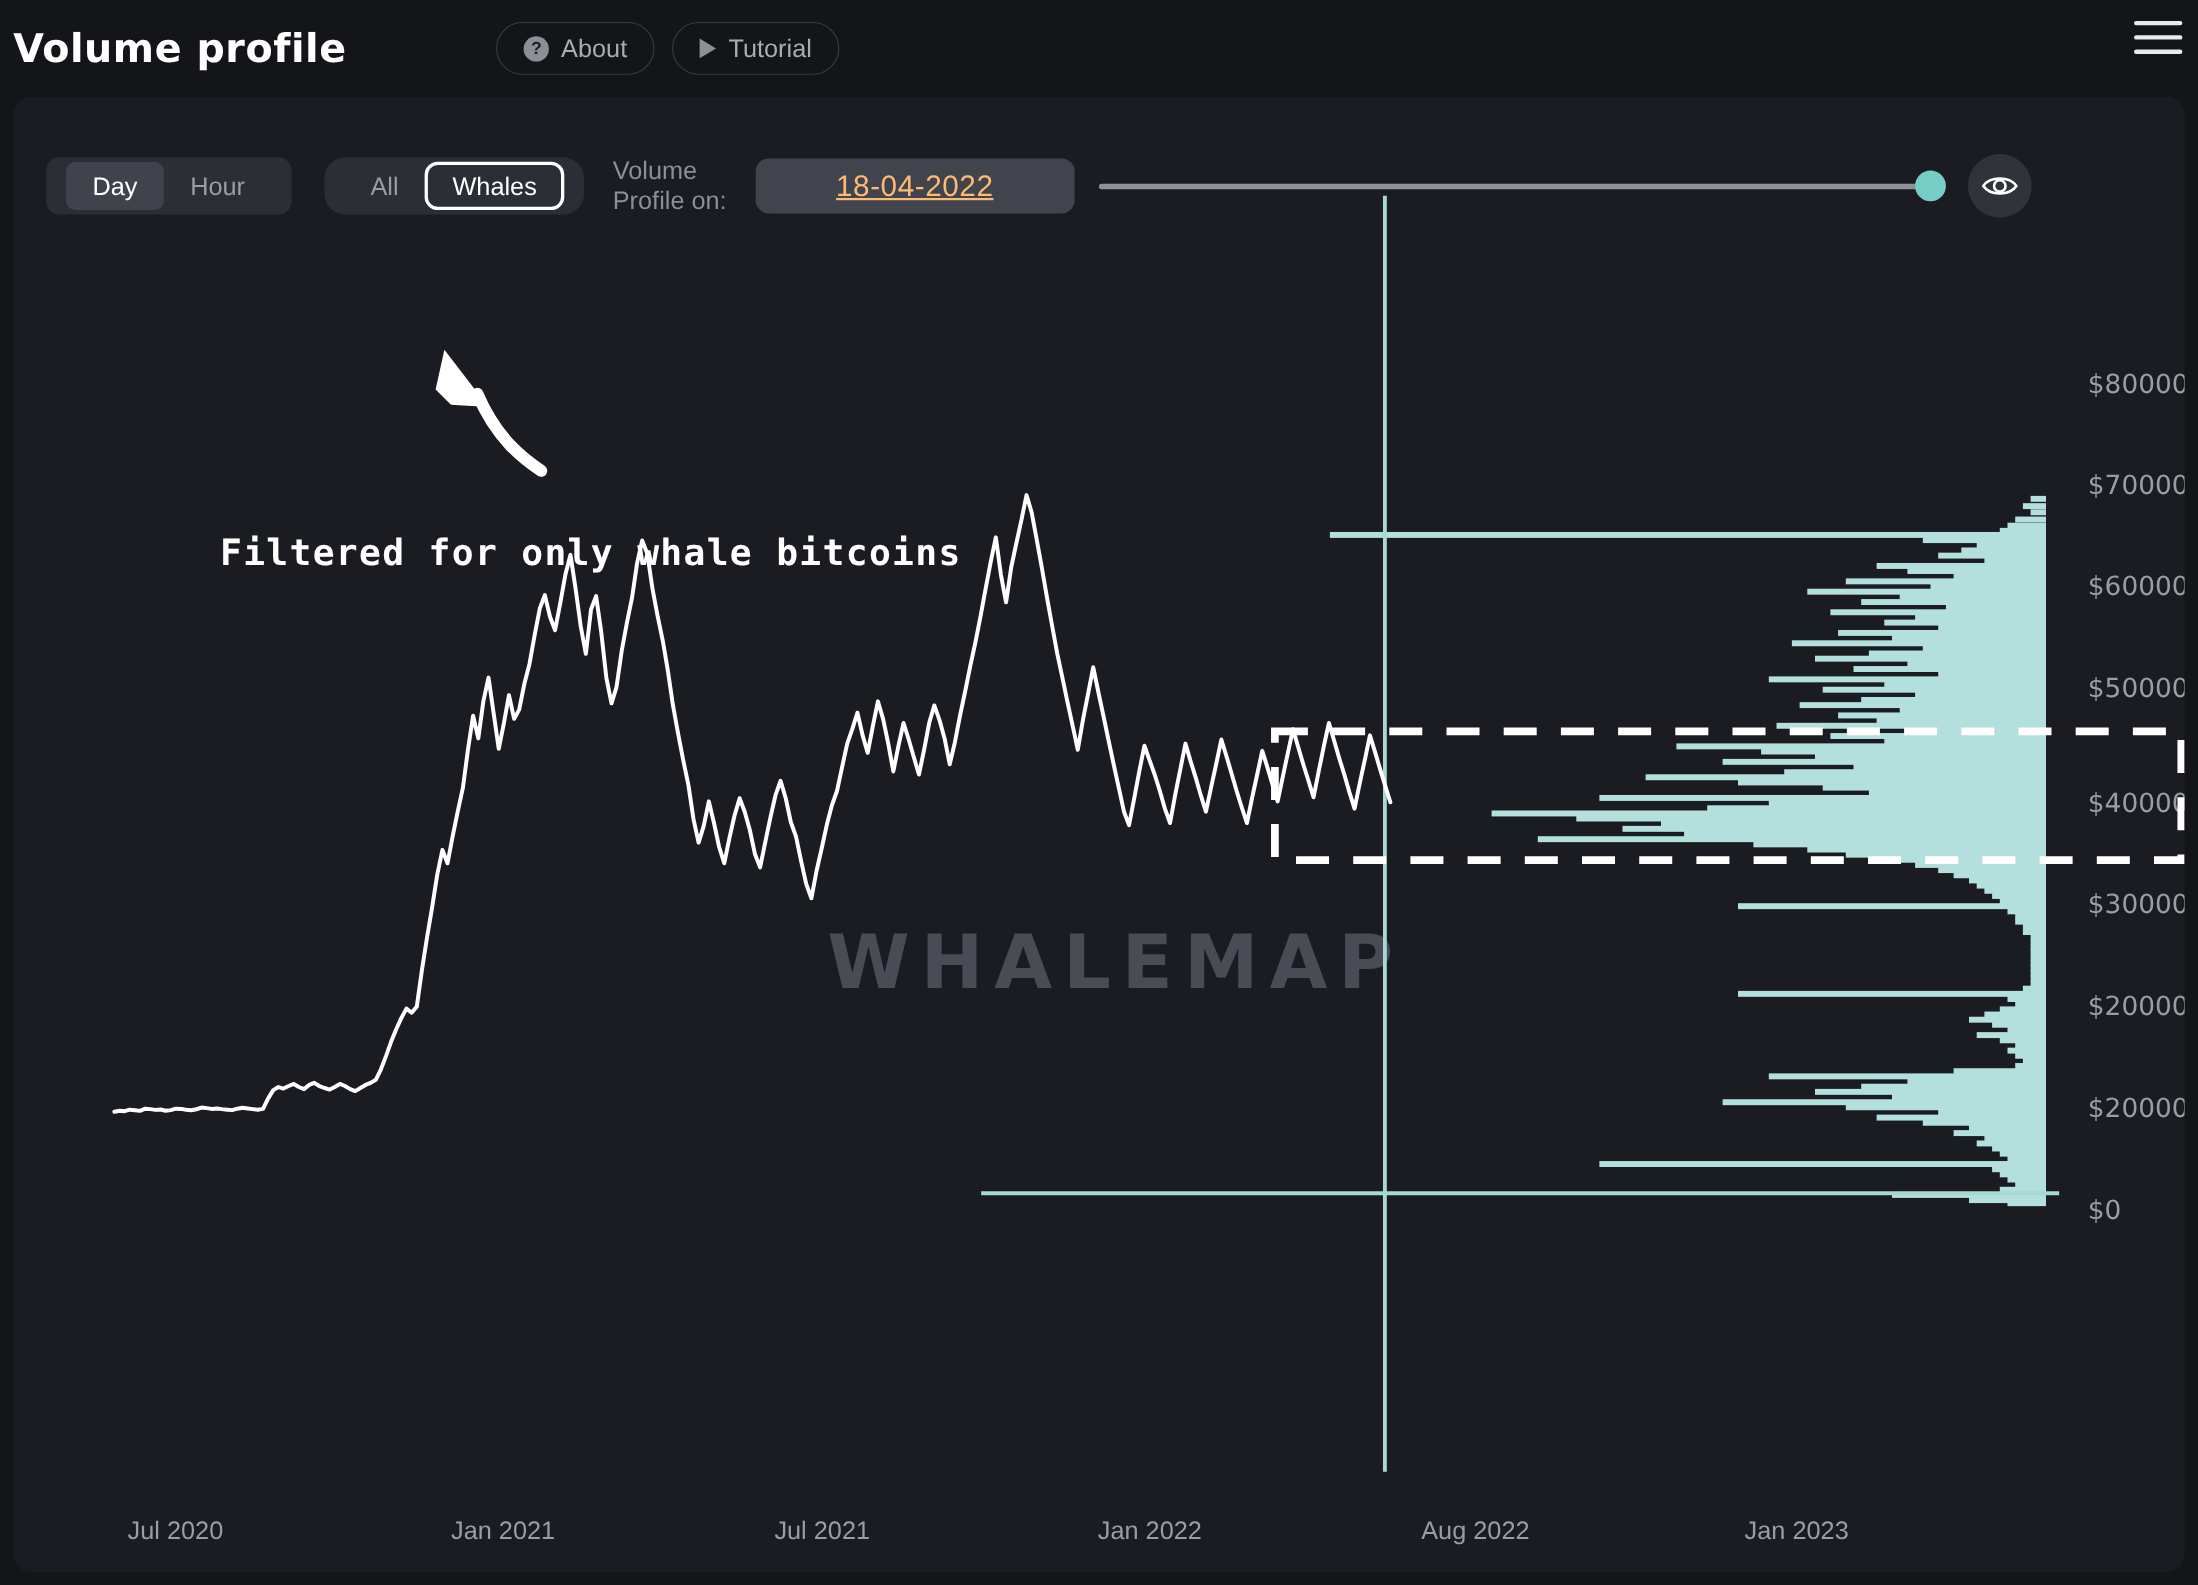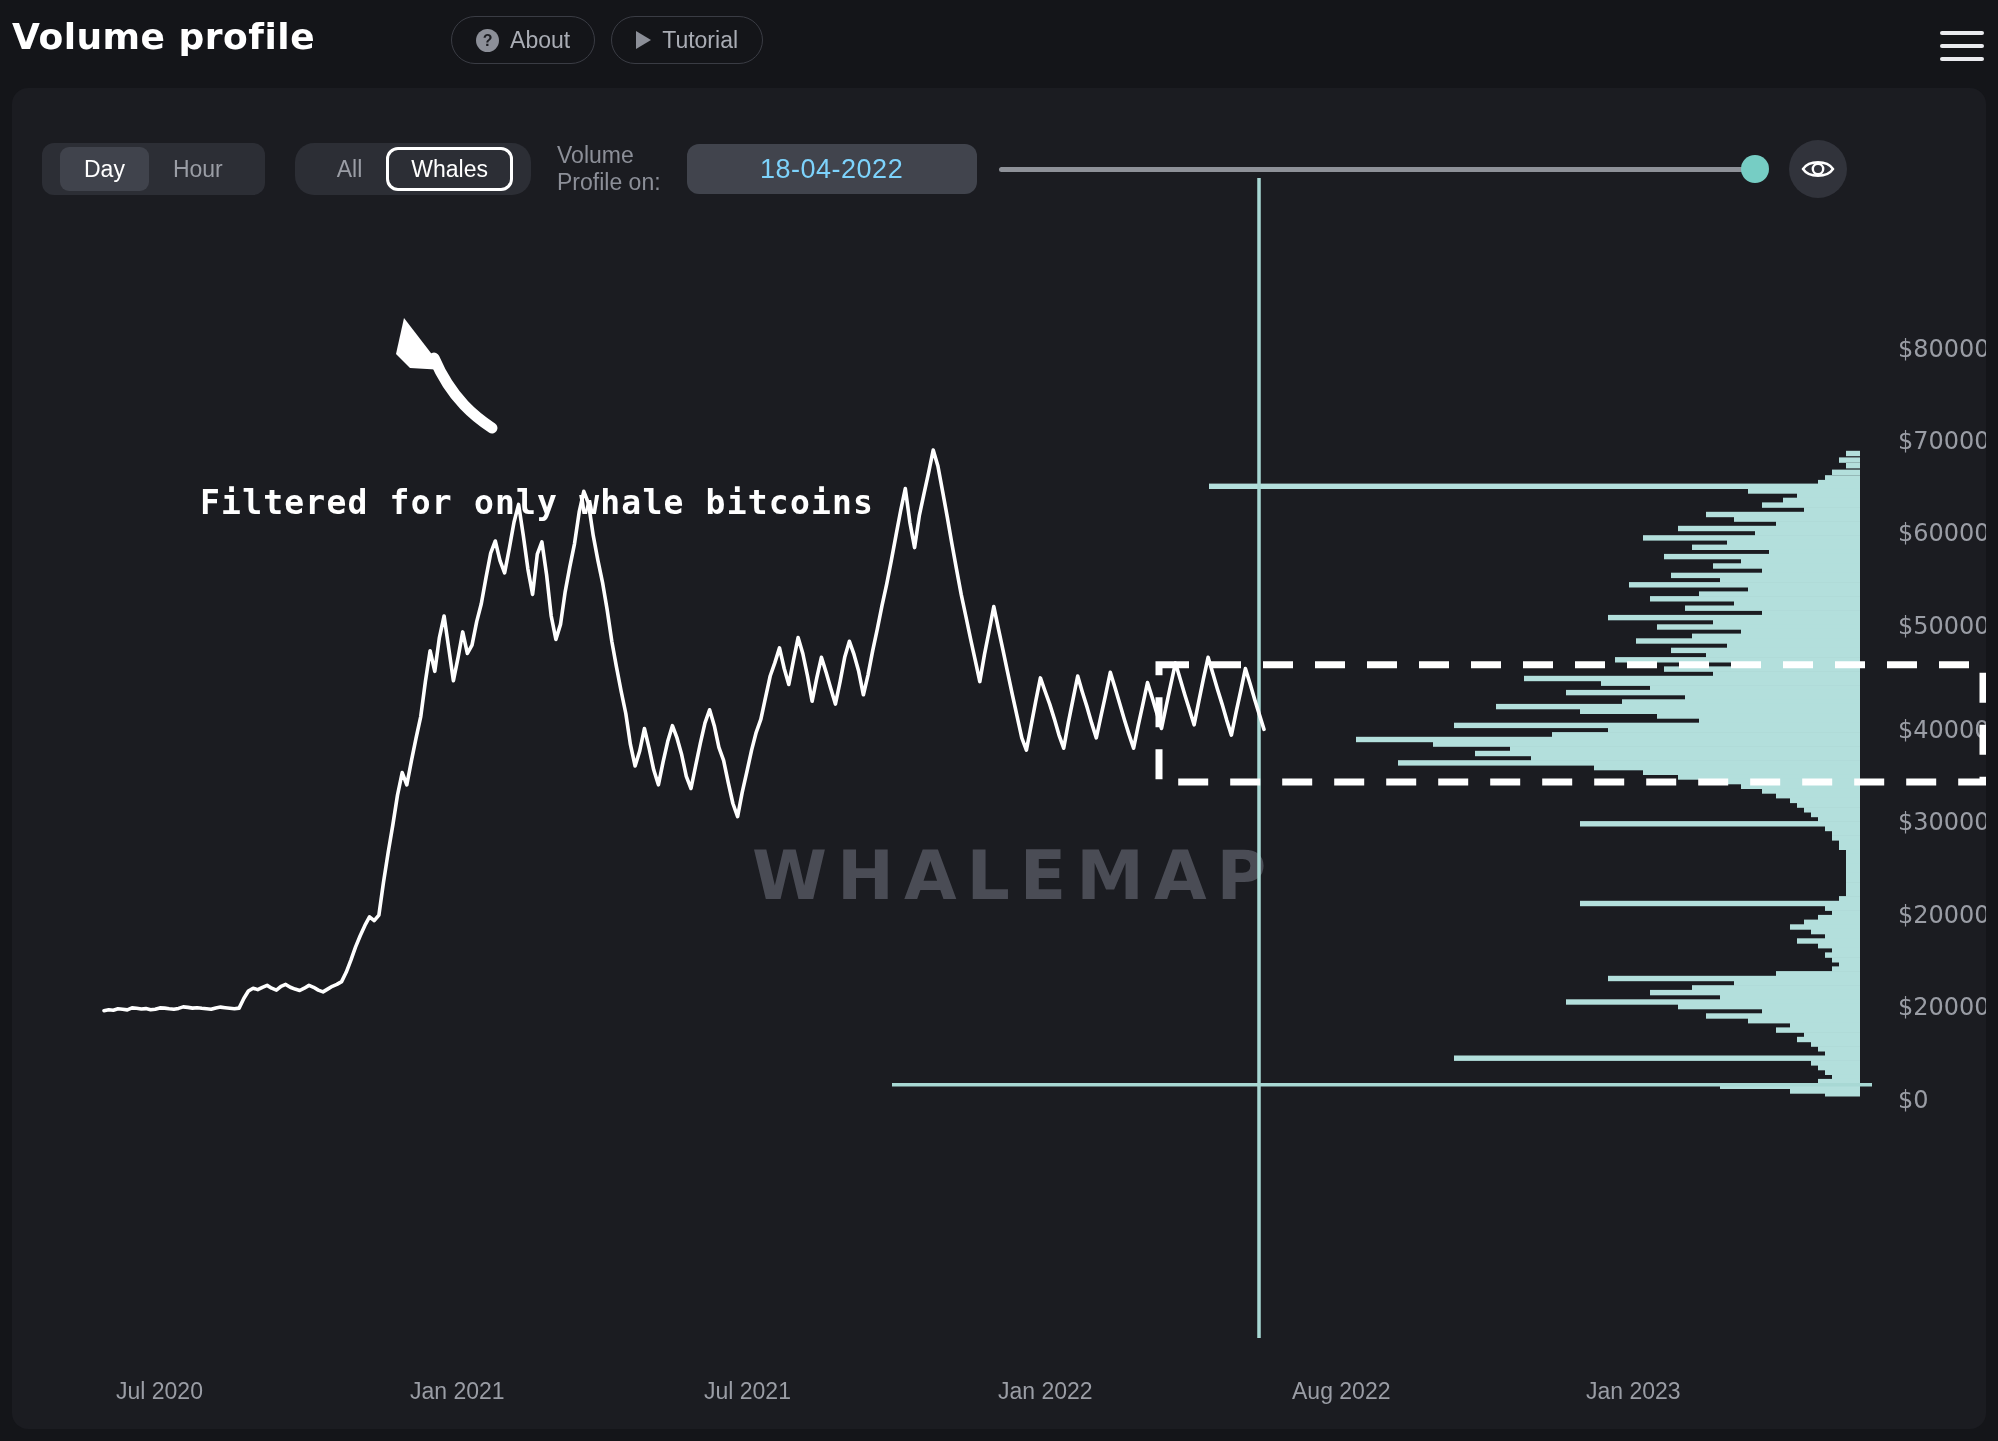--- a/index.html
+++ b/index.html
@@ -6,22 +6,22 @@
   html, body {
     width: 1998px; height: 1441px;
     background: #141519;
     font-family: "Liberation Sans", sans-serif;
     overflow: hidden;
   }
   #app { position: relative; width: 1998px; height: 1441px; background: #141519; }
 
   
   .header {
-    position: absolute; left: 0; top: 16px; width: 1998px; height: 80px;
-    display: flex; 
+    position: absolute; left: 0; top: 4px; width: 1998px; height: 80px;
+    display: flex; align-items: center;
   }
   .page-title {
     margin-left: 12px;
     color: #ffffff;
     font-size: 36px;
     font-weight: 700;
     letter-spacing: 0.5px;
     font-family: "DejaVu Sans", sans-serif;
   }
   .hdr-btns { display: flex; gap: 16px; margin-left: 136px; }
@@ -84,21 +84,21 @@
   }
   .seg2 { margin-left: 30px; border-radius: 19px; }
   .vp-label {
     margin-left: 26px; color: #8c8f98;
     font-size: 23px; line-height: 27px; white-space: nowrap;
   }
   .date-pill {
     margin-left: 26px; height: 50px; min-width: 290px;
     background: #41444d; border-radius: 12px;
     display: flex; align-items: center; justify-content: center;
-    color: #7dd3fc; font-size: 27px; letter-spacing: 0.5px; cursor: pointer;
+    color: #fdba74; font-size: 27px; letter-spacing: 0.5px; cursor: pointer; text-decoration: underline;
   }
   .slider-wrap {
     margin-left: 22px; position: relative;
     width: 760px; height: 50px; display: flex; align-items: center; cursor: pointer;
   }
   .slider-track { width: 100%; height: 5px; background: #8e9198; border-radius: 3px; }
   .slider-thumb {
     position: absolute; right: -10px; top: 50%; transform: translateY(-50%);
     width: 28px; height: 28px; border-radius: 50%; background: #76cdc4; cursor: grab;
   }

